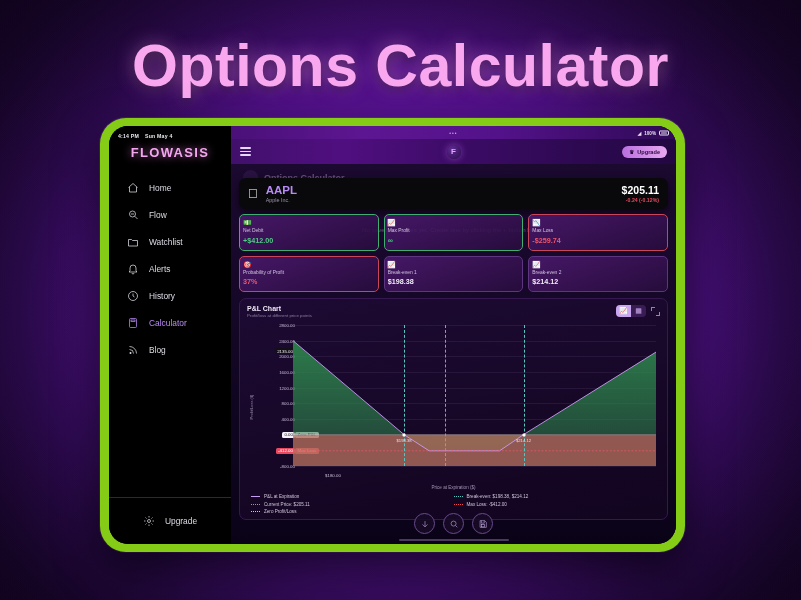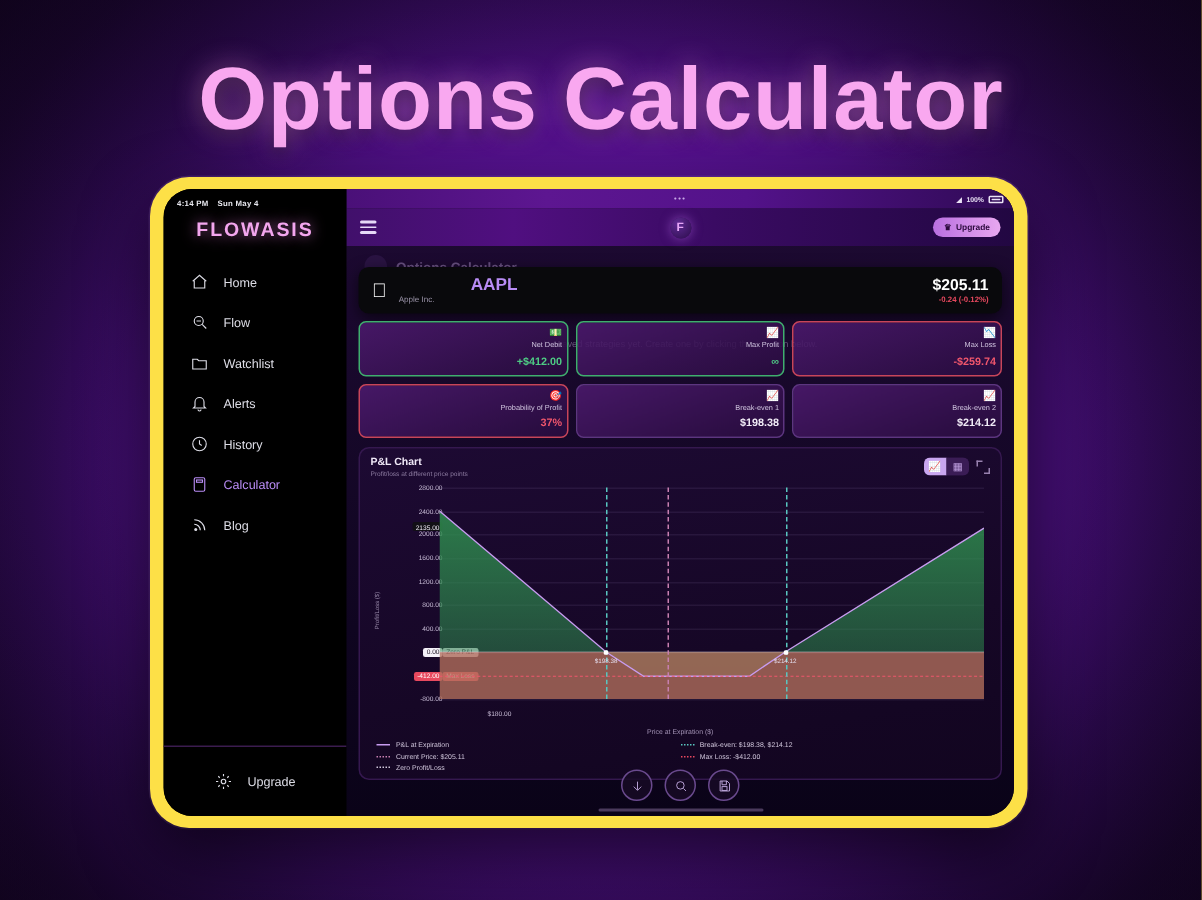--- a/index.html
+++ b/index.html
@@ -28,21 +28,21 @@
     letter-spacing: 0.5px;
     color: #f9a8f0;
     text-shadow: 0 0 18px rgba(240,140,235,0.55), 0 3px 10px rgba(0,0,0,0.55);
     z-index: 5;
   }
   
   .tablet {
     position: absolute;
     left: 100px; top: 118px;
     width: 585px; height: 434px;
-    background: #fde047;
+    background: #84cc16;
     border-radius: 26px;
     box-shadow: 0 18px 44px rgba(0,0,0,0.62), 0 0 0 1px rgba(150,110,190,0.22);
     padding: 8px 9px;
     z-index: 6;
   }
   .screen {
     position: relative;
     width: 100%; height: 100%;
     background: #000;
     border-radius: 19px;
@@ -142,30 +142,30 @@
   .ticker {
     position: relative; z-index: 3;
     margin: -7px 2px 0 2px;
     background: #09090c;
     border-radius: 7px;
     padding: 6px 9px;
     display: flex; align-items: center;
     box-shadow: 0 3px 10px rgba(0,0,0,0.6);
   }
   .apple-logo { font-size: 13px; color: #fff; margin-right: 8px; line-height: 1; }
-  .tk-sym { font-size: 11.5px; font-weight: bold; color: #b98cf5; line-height: 1.05; margin-left: 48px; }
+  .tk-sym { font-size: 11.5px; font-weight: bold; color: #b98cf5; line-height: 1.05; }
   .tk-name { font-size: 5.4px; color: #9a93a8; margin-top: 1px; }
   .tk-right { margin-left: auto; text-align: right; }
   .tk-price { font-size: 10.5px; font-weight: bold; color: #fff; }
   .tk-chg { font-size: 5.2px; color: #e8495f; margin-top: 1px; font-weight: bold; }
   
   .stats { position: relative; z-index: 3; display: grid; grid-template-columns: repeat(3, 1fr); gap: 5px; margin: 5px 2px 0 2px; }
   .stat {
     border-radius: 5px; padding: 4px 3px 5px 3px;
-    text-align: right;
+    text-align: left;
     background: linear-gradient(160deg, rgba(78,26,112,0.85), rgba(40,12,62,0.9));
   }
   .stat.green { border: 1px solid #3fae6e; }
   .stat.red { border: 1px solid #c8455a; }
   .stat.violet { border: 1px solid #5d3580; }
   .stat .sic { font-size: 7px; line-height: 1; margin-bottom: 2px; display: block; }
   .stat .slabel { font-size: 4.9px; color: #cfc3de; margin-bottom: 2.5px; }
   .stat .sval { font-size: 7.2px; font-weight: bold; }
   .sval.green { color: #4ecb84; }
   .sval.red { color: #f0566c; }

